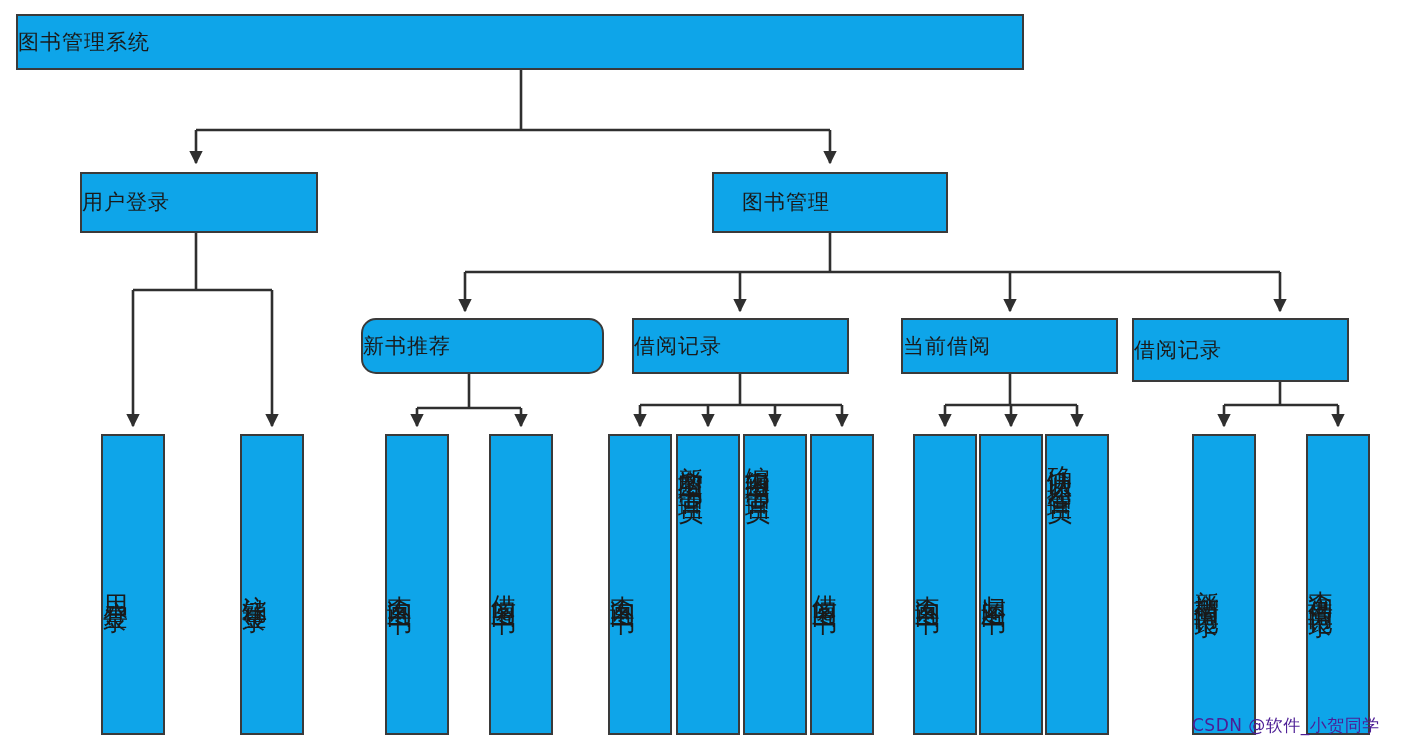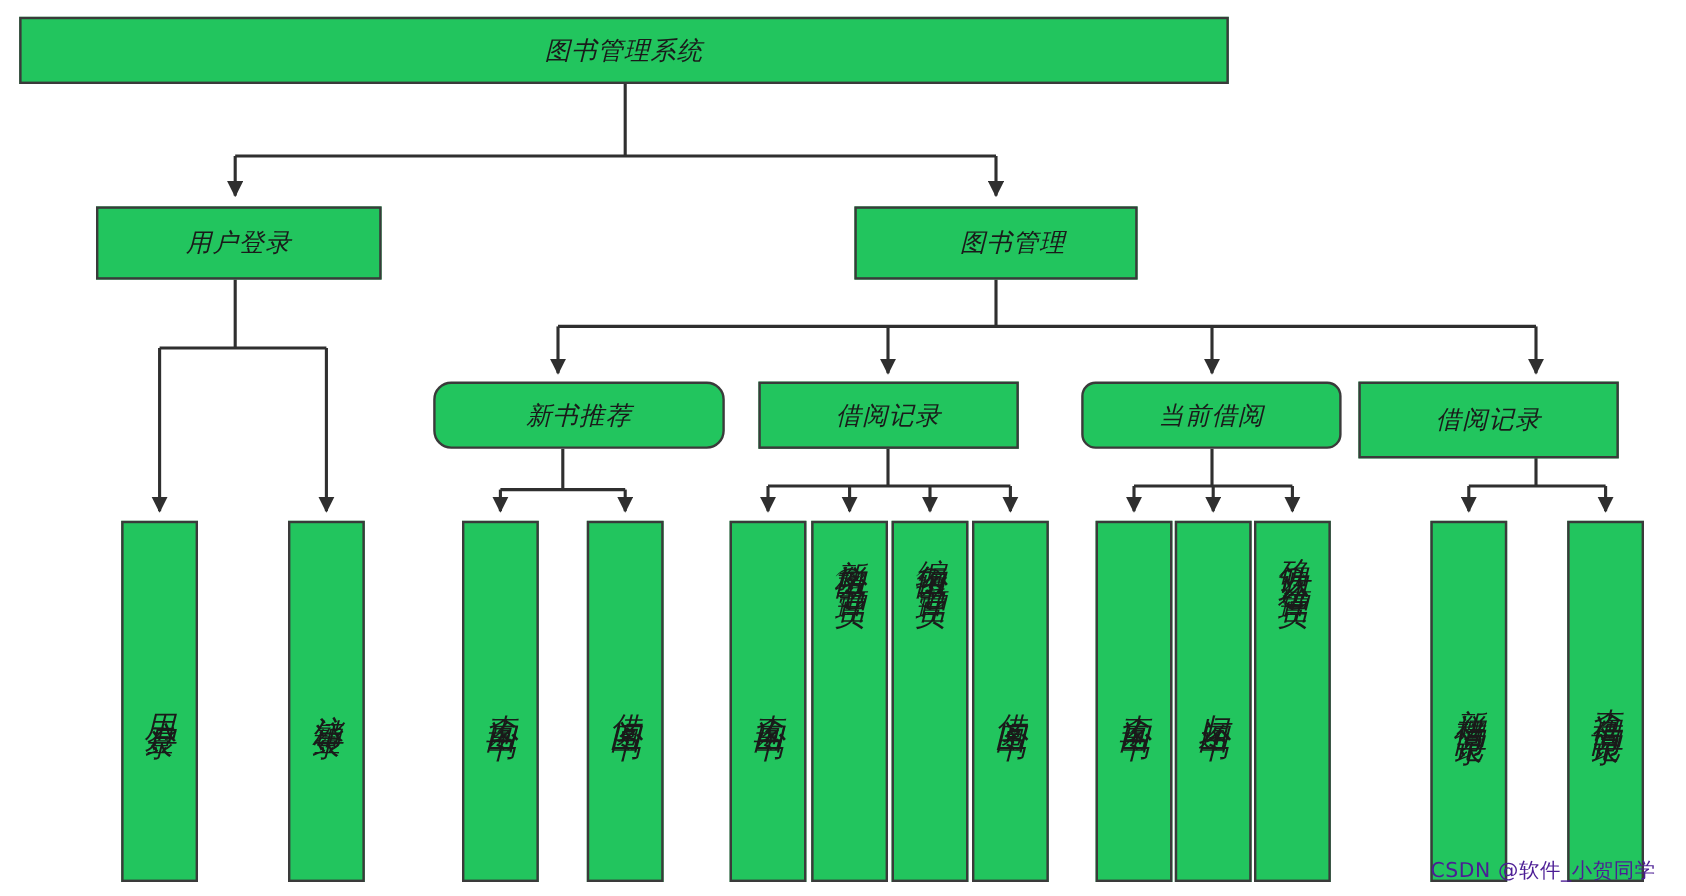--- a/index.html
+++ b/index.html
@@ -20,27 +20,26 @@
   #wires {
     position: absolute;
     left: 0; top: 0;
     width: 1405px;
     height: 747px;
     pointer-events: none;
   }
   .node {
     position: absolute;
     box-sizing: border-box;
-    background: #22c55e;
+    background: #0ea5e9;
     border: 2.5px solid #3a3a3a;
     display: flex;
     align-items: center;
-    justify-content: center;
+    justify-content: flex-start;
     color: #1a1a1a;
-    font-style: italic;
   }
   .node .lbl {
     display: block;
     text-align: center;
     line-height: 1.05;
   }
   .node.horiz .lbl {
     font-size: 21px;
     letter-spacing: 1px;
     white-space: nowrap;
@@ -136,21 +135,21 @@
   <div class="node horiz" style="left:712px; top:172px; width:236px; height:61px;padding-left:28px;">
     <span class="lbl">图书管理</span>
   </div>
 
   <div class="node horiz" style="left:361px; top:318px; width:243px; height:56px;border-radius:15px;">
     <span class="lbl">新书推荐</span>
   </div>
   <div class="node horiz" style="left:632px; top:318px; width:217px; height:56px;">
     <span class="lbl">借阅记录</span>
   </div>
-  <div class="node horiz" style="left:901px; top:318px; width:217px; height:56px;border-radius:12px;">
+  <div class="node horiz" style="left:901px; top:318px; width:217px; height:56px;">
     <span class="lbl">当前借阅</span>
   </div>
   <div class="node horiz" style="left:1132px; top:318px; width:217px; height:64px;">
     <span class="lbl">借阅记录</span>
   </div>
 
   <div class="node vert mid" style="left:101px; top:434px; width:64px; height:301px;">
     <span class="lbl">用户登录</span>
   </div>
   <div class="node vert mid" style="left:240px; top:434px; width:64px; height:301px;">

